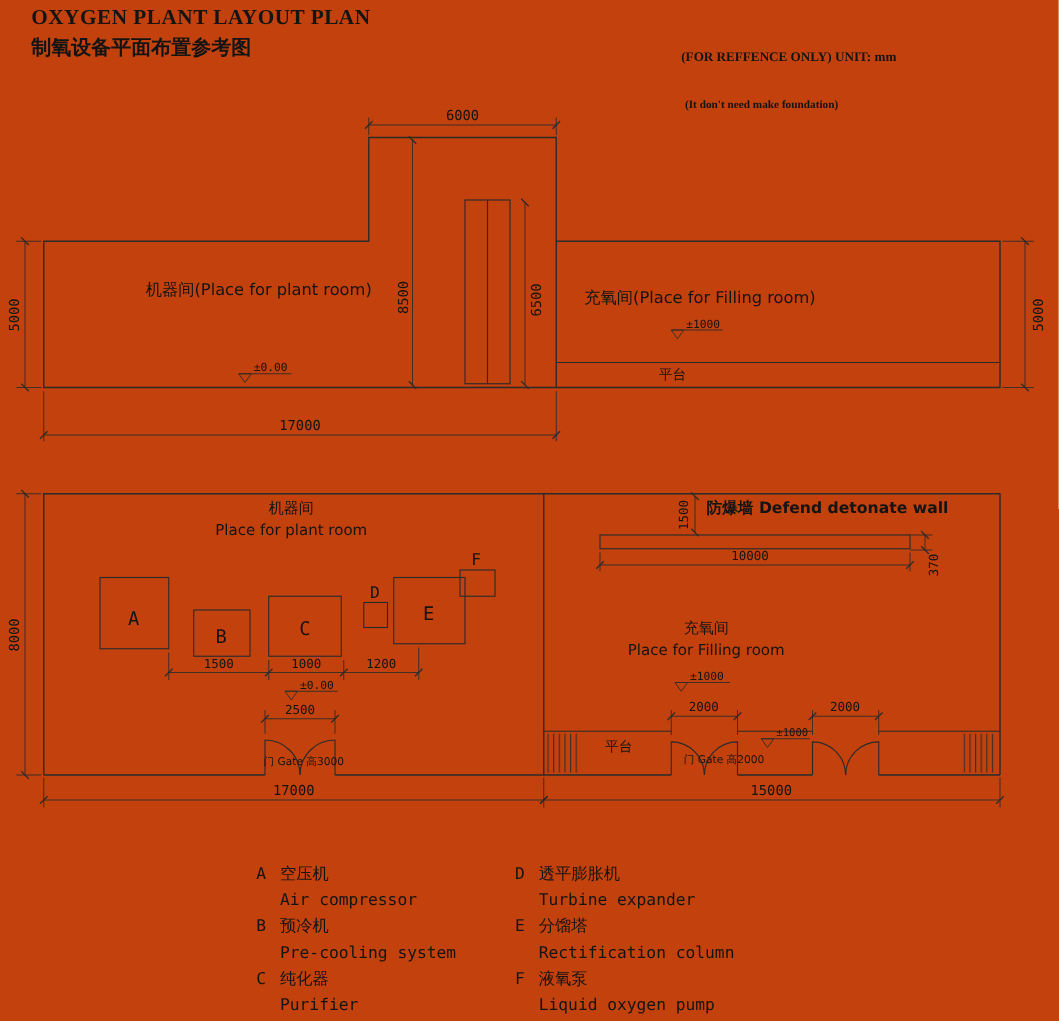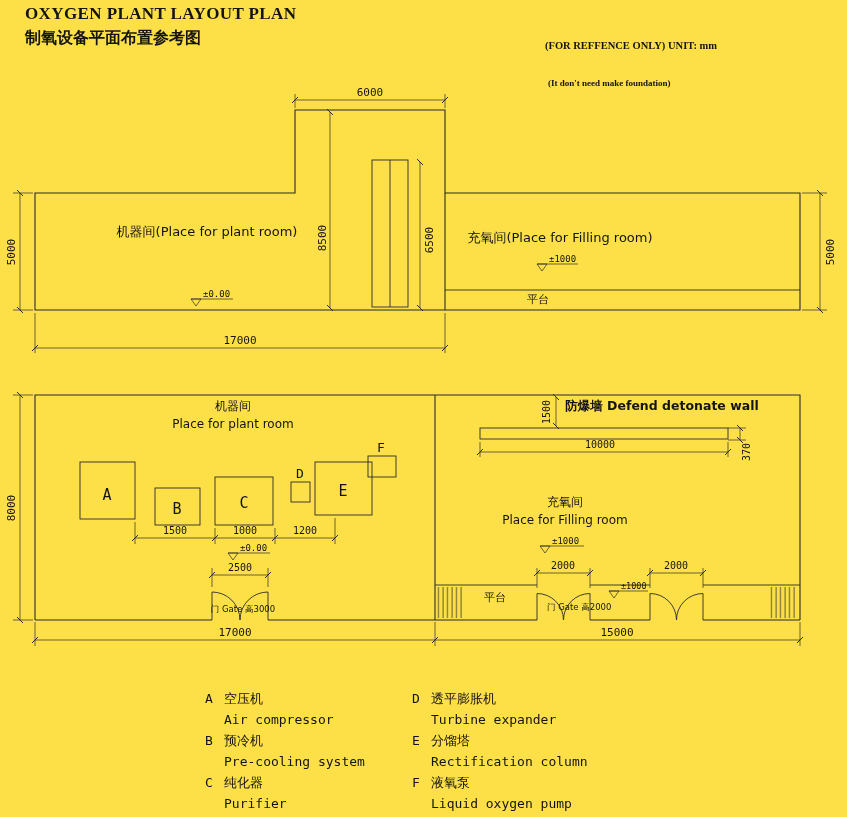--- a/index.html
+++ b/index.html
@@ -1,17 +1,17 @@
 <!DOCTYPE html>
 <html><head>
 <meta charset="utf-8">
 <title>Drawing</title>
 <style>
   html,body{margin:0;padding:0;background:#ffffff;}
-  .stage{width:847px;height:817px;position:relative;background:#fde047;overflow:hidden;}
+  .stage{width:847px;height:817px;position:relative;background:#c2410c;overflow:hidden;}
   svg{display:block;}
   svg text{fill:#141414;}
   .t-title{font:bold 17px "Liberation Serif", serif;letter-spacing:.4px;}
   .t-title-zh{font:bold 16px "DejaVu Sans", sans-serif;}
   .t-note{font:bold 10.5px "Liberation Serif", serif;}
   .t-note-sm{font:bold 9px "Liberation Serif", serif;}
   .t-num{font:10px "DejaVu Sans Mono", monospace;}
   .t-num-lg{font:11px "DejaVu Sans Mono", monospace;}
   .t-lbl{font:13px "DejaVu Sans", sans-serif;}
   .t-lbl-sm{font:12px "DejaVu Sans", sans-serif;}

